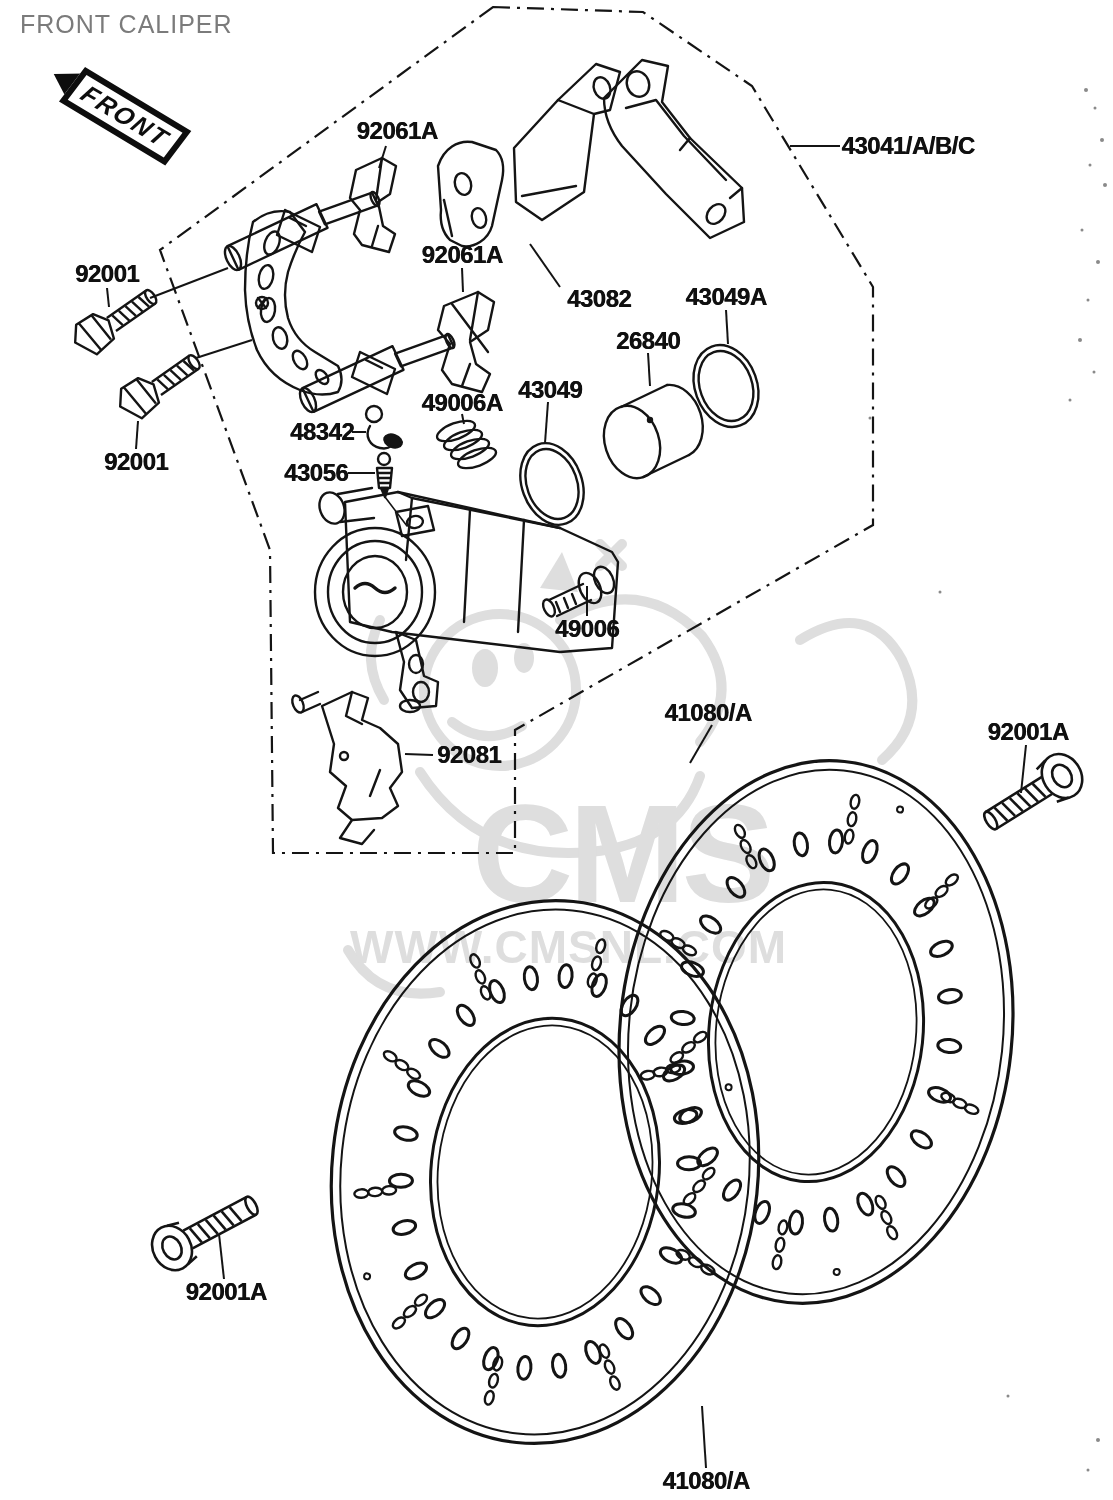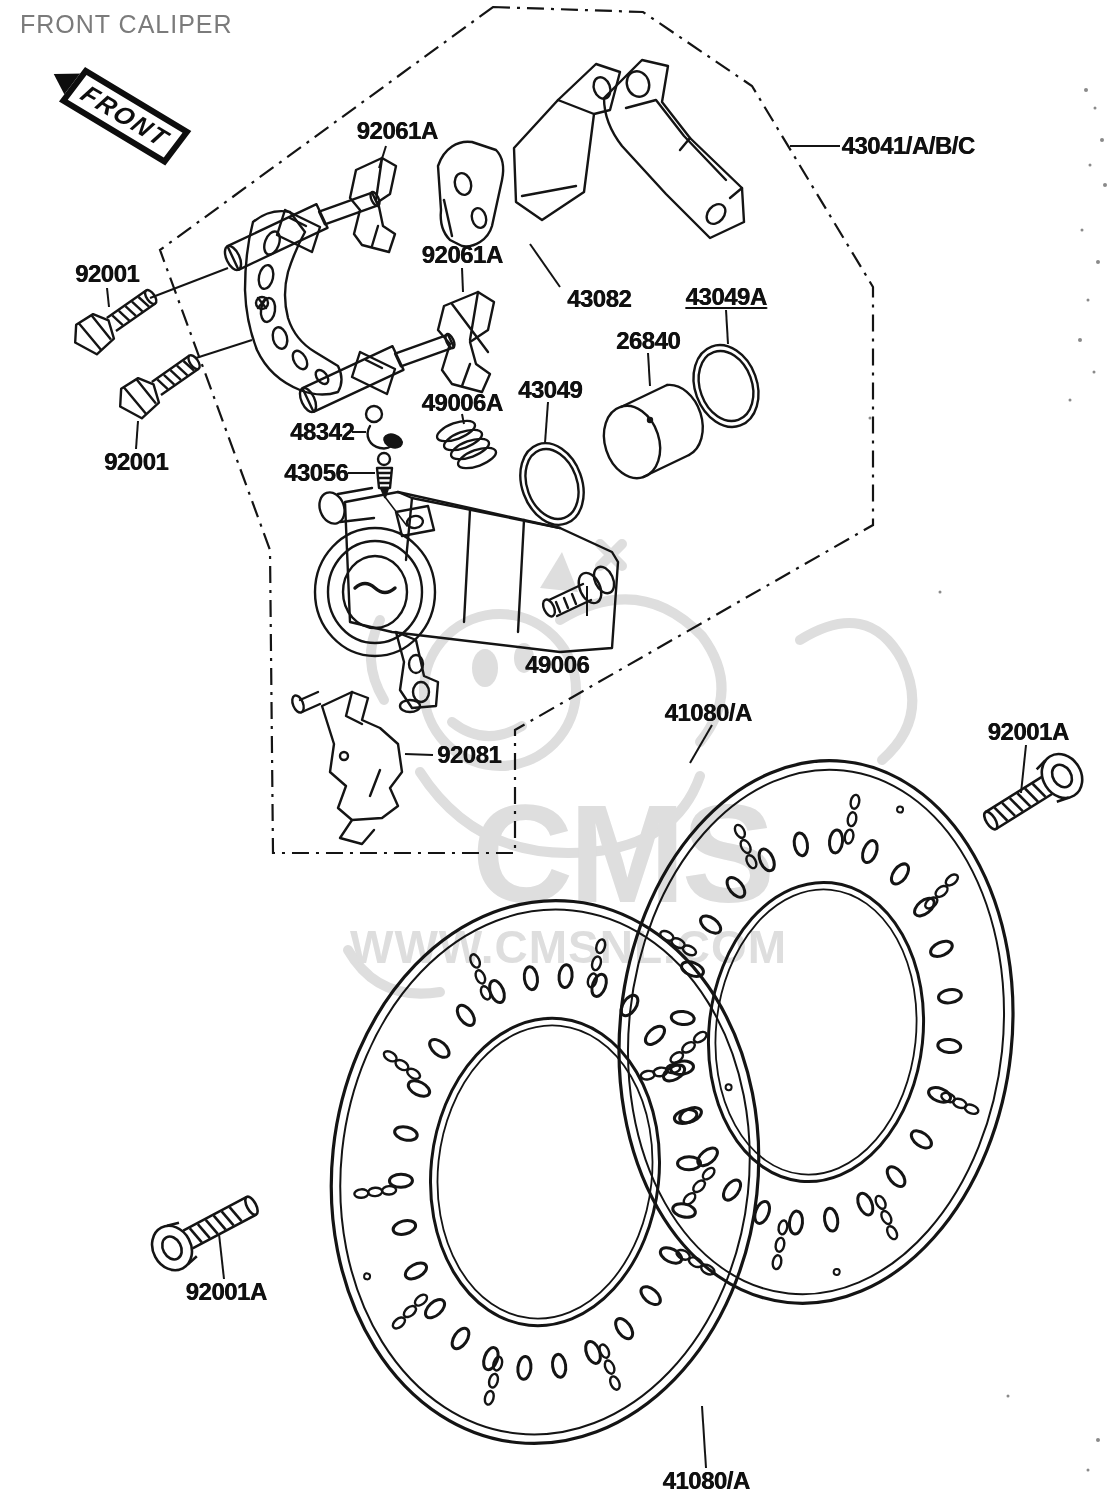--- a/index.html
+++ b/index.html
@@ -412,27 +412,27 @@
     <span class="front-plate">FRONT</span>
   </div>
 
 
   <div class="label-layer">
       <div class="part-label" style="left: 397px; top: 131px;">92061A</div>
       <div class="part-label" style="left: 908px; top: 146px;">43041/A/B/C</div>
       <div class="part-label" style="left: 107px; top: 274px;">92001</div>
       <div class="part-label" style="left: 462px; top: 255px;">92061A</div>
       <div class="part-label" style="left: 570px; top: 299px; margin-left: 29px;">43082</div>
-      <div class="part-label" style="left: 726px; top: 297px; text-decoration: underline;">43049A</div>
+      <div class="part-label" style="left: 726px; top: 297px;">43049A</div>
       <div class="part-label" style="left: 648px; top: 341px;">26840</div>
       <div class="part-label" style="left: 462px; top: 403px; text-align: center;">49006A</div>
       <div class="part-label" style="left: 550px; top: 390px;">43049</div>
       <div class="part-label" style="left: 322px; top: 432px;">48342</div>
       <div class="part-label" style="left: 316px; top: 473px;">43056</div>
       <div class="part-label" style="left: 136px; top: 462px;">92001</div>
-      <div class="part-label" style="left: 557px; top: 629px; margin-top: 36px;">49006</div>
+      <div class="part-label" style="left: 587px; top: 629px;">49006</div>
       <div class="part-label" style="left: 708px; top: 713px;">41080/A</div>
       <div class="part-label" style="left: 1028px; top: 732px;">92001A</div>
       <div class="part-label" style="left: 469px; top: 755px;">92081</div>
       <div class="part-label" style="left: 226px; top: 1292px;">92001A</div>
       <div class="part-label" style="left: 706px; top: 1481px;">41080/A</div>
     </div>
 </div>
 
 </body></html>

